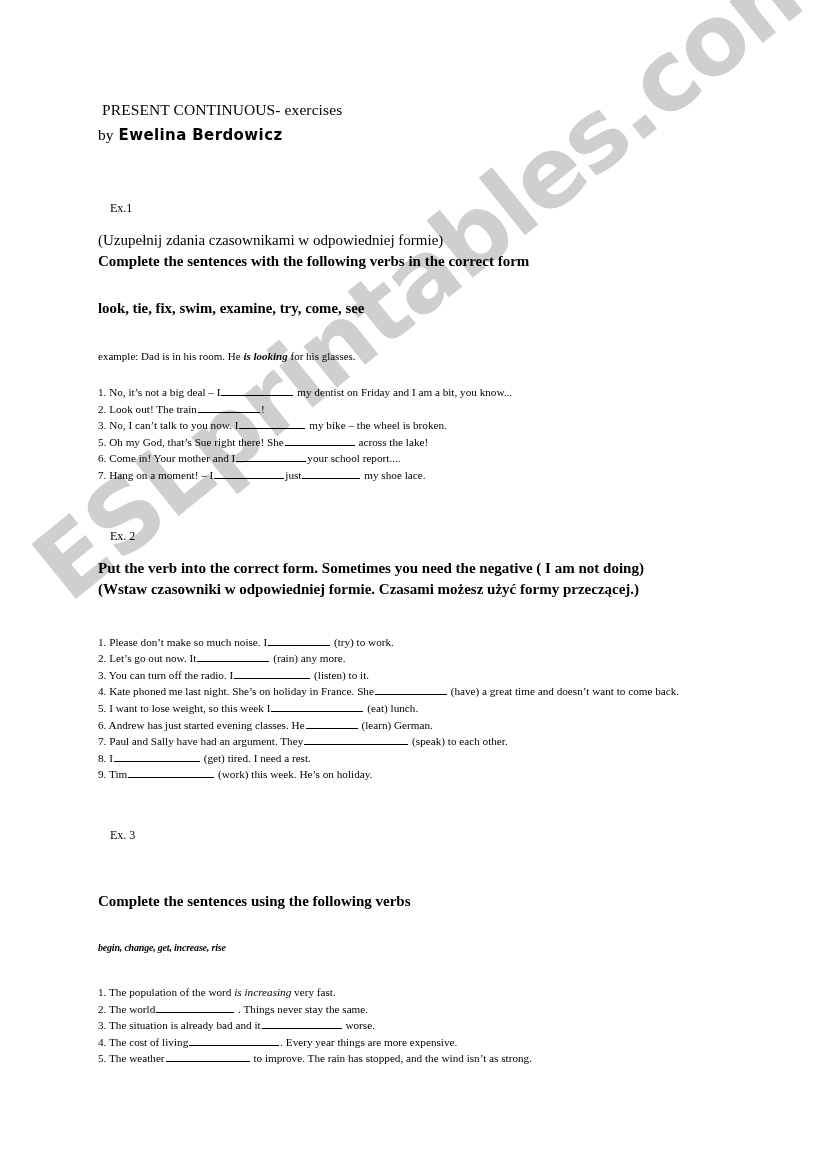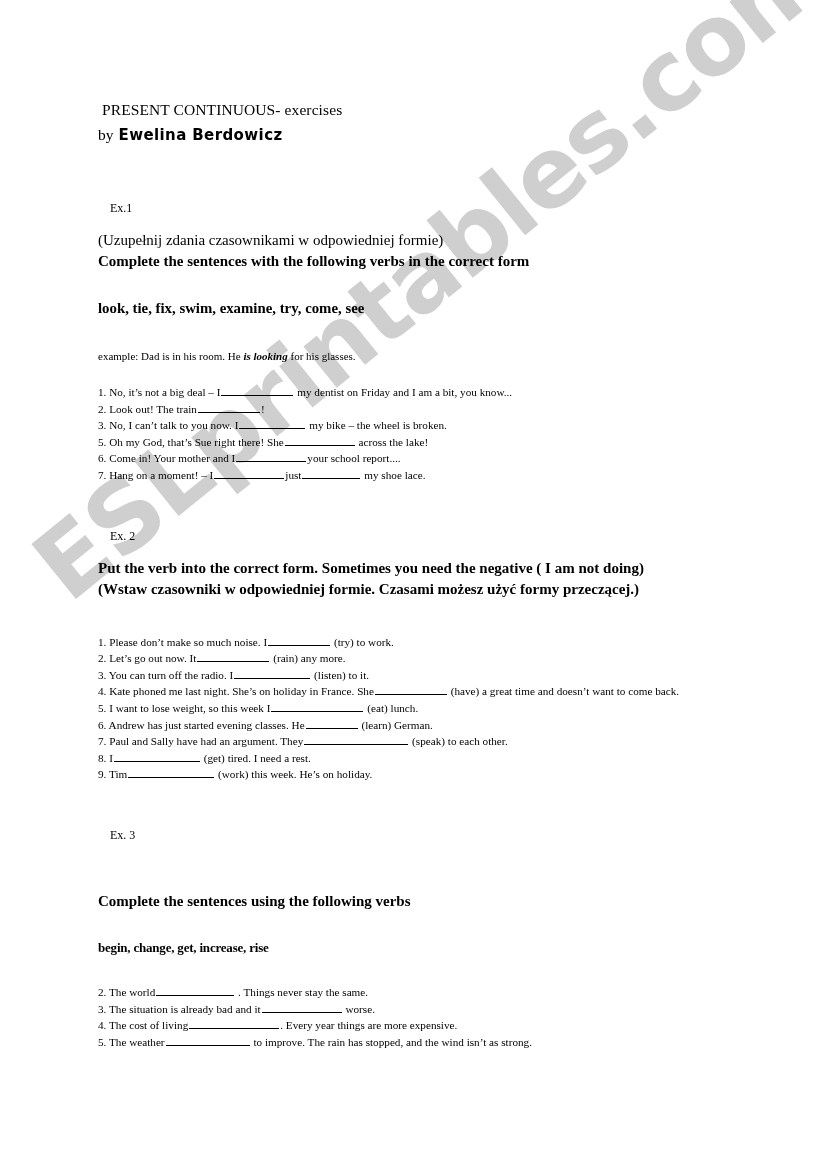--- a/index.html
+++ b/index.html
@@ -87,22 +87,23 @@
   .instr.reg {
     font-weight: normal;
   }
   .verb-list {
     font-size: 14.8px;
     line-height: 20px;
     margin: 0;
     font-weight: bold;
   }
   .verb-list.small {
-    font-size: 13px;
+    font-size: 10px;
     letter-spacing: -0.2px;
+    font-style: italic;
   }
 
   .example {
     font-size: 11px;
     line-height: 16px;
     margin: 0;
   }
   .example i { font-style: italic; font-weight: bold; }
 
   .q {
@@ -254,20 +255,24 @@
     <p class="instr">Complete the sentences using the following verbs</p>
 
     <div class="sp-4"></div>
 
     <p class="verb-list small">begin, change, get, increase, rise</p>
 
     <div class="sp-4"></div>
 
     <div>
       <p class="q">
+        <span>1.</span>
+        <span>The population of the word </span><i>is increasing</i><span> very fast.</span>
+      </p>
+      <p class="q">
         <span>2.</span>
         <span>The world</span><span class="blank" style="width:78px"></span>
         <span>. Things never stay the same.</span>
       </p>
       <p class="q">
         <span>3.</span>
         <span>The situation is already bad and it</span><span class="blank" style="width:80px"></span>
         <span>worse.</span>
       </p>
       <p class="q">

